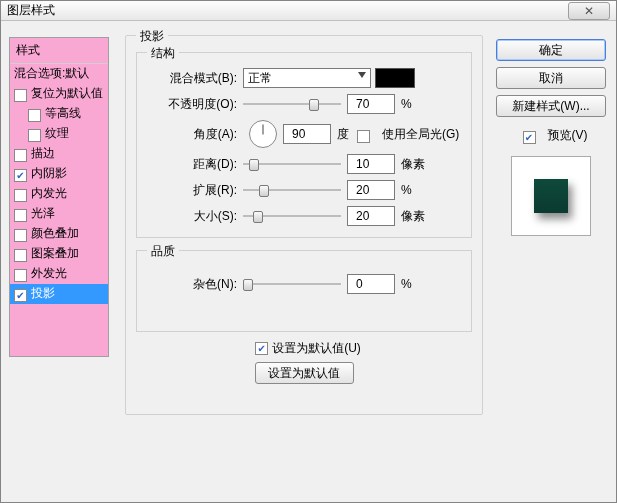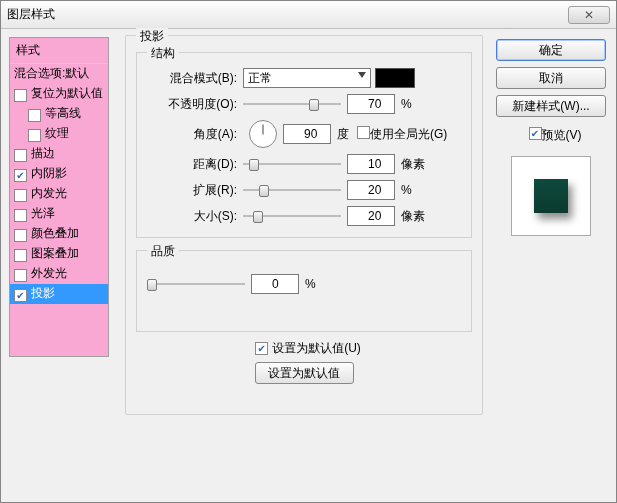--- a/index.html
+++ b/index.html
@@ -1,18 +1,18 @@
 <!DOCTYPE html>
 <html><head>
 <meta charset="utf-8">
 <style>
   * { box-sizing: border-box; font-family: "Microsoft YaHei", "SimSun", sans-serif; font-size: 12px; }
   body { margin: 0; background: #fff; }
   .window { width: 617px; height: 503px; background: #f0f0f0; border: 1px solid #848484; position: relative; }
-  .titlebar { height: 28px; background: linear-gradient(#fdfdfd,#e8e8e8); border-bottom: 1px solid #c0c0c0; display: flex; align-items: center; padding: 0 6px; }
+  .titlebar { height: 20px; background: linear-gradient(#fdfdfd,#e8e8e8); border-bottom: 1px solid #c0c0c0; display: flex; align-items: center; padding: 0 6px; }
   .titlebar .title { flex: 1; }
   .closebtn { width: 42px; height: 18px; border: 1px solid #9e9e9e; border-radius: 3px; background: linear-gradient(#f5f5f5,#d8d8d8); display: flex; align-items: center; justify-content: center; color: #555; }
   .body { position: absolute; top: 28px; left: 0; right: 0; bottom: 0; }
   .stylelist { position: absolute; left: 8px; top: 8px; width: 100px; height: 320px; background: #f9a8d4; border: 1px solid #a0a0a0; }
   .stylelist .hdr { padding: 4px 6px; border-bottom: 1px solid #d0d0d0; }
   .stylelist .row { display: flex; align-items: flex-end; padding: 2px 4px; height: 20px; gap: 4px; }
   .stylelist .row.sel { background: #3399ff; color: #fff; }
   .stylelist .row .cb { width: 13px; height: 13px; border: 1px solid #888; background: #fff; display: flex; align-items: center; justify-content: center; font-size: 10px; color: #3165c9; }
   .stylelist .row .cb.on::after { content: "✔"; }
   .fieldset { position: absolute; border: 1px solid #d0d0d0; border-radius: 2px; }
@@ -21,25 +21,25 @@
   .grp { position: absolute; left: 10px; right: 10px; border: 1px solid #d0d0d0; }
   .grp .legend { top: -8px; left: 10px; position: absolute; background: #f0f0f0; padding: 0 4px; }
   .frow { display: flex; align-items: center; height: 26px; }
   .lbl { width: 96px; text-align: right; padding-right: 6px; }
   .select { height: 20px; border: 1px solid #7a7a7a; background: #fff; display: flex; align-items: center; padding: 0 4px; position: relative; }
   .select .arrow { position: absolute; right: 4px; top: 3px; width: 0; height: 0; border-left: 4px solid transparent; border-right: 4px solid transparent; border-top: 6px solid #444; }
   .swatch { width: 40px; height: 20px; border: 1px solid #555; background: #000; margin-left: 4px; }
   .slider { height: 16px; position: relative; flex: 0 0 auto; }
   .slider .track { position: absolute; left: 0; right: 0; top: 7px; height: 2px; background: #bdbdbd; }
   .slider .thumb { position: absolute; top: 3px; width: 10px; height: 12px; background: linear-gradient(#fafafa,#d0d0d0); border: 1px solid #7a7a7a; border-radius: 2px; }
-  .num { width: 48px; height: 20px; border: 1px solid #7a7a7a; background: #fff; padding: 0 20px; display: flex; align-items: center; margin-left: 6px; }
+  .num { width: 48px; height: 20px; border: 1px solid #7a7a7a; background: #fff; padding: 0 8px; display: flex; align-items: center; margin-left: 6px; }
   .unit { margin-left: 6px; }
   .angle { width: 28px; height: 28px; border: 1px solid #888; border-radius: 50%; background: #fff; position: relative; margin: 0 6px; }
   .angle .needle { position: absolute; left: 50%; top: 50%; width: 10px; height: 1px; background: #444; transform-origin: left center; transform: rotate(-90deg); }
-  .cbline { display: flex; align-items: flex-start; gap: 0; margin-left: 8px; }
+  .cbline { display: flex; align-items: flex-end; gap: 12px; margin-left: 8px; }
   .contour { width: 28px; height: 22px; border: 1px solid #7a7a7a; background: linear-gradient(135deg,#444 0%,#444 49%,#eee 51%,#eee 100%); position: relative; }
   .contour .arrow { position: absolute; right: -14px; top: 0; width: 12px; height: 22px; border: 1px solid #7a7a7a; background: #eee; display: flex; align-items: center; justify-content: center; }
   .btn { height: 22px; border: 1px solid #888; background: linear-gradient(#fdfdfd,#e3e3e3); border-radius: 3px; display: flex; align-items: center; justify-content: center; padding: 0 8px; }
   .rightcol { position: absolute; right: 10px; top: 10px; width: 110px; display: flex; flex-direction: column; gap: 6px; align-items: stretch; }
   .btn.primary { border-color: #4a7dd4; box-shadow: 0 0 0 1px #a8c8ff inset; }
   .preview { width: 80px; height: 80px; border: 1px solid #aaa; background: #fff; margin: 6px auto 0; display: flex; align-items: center; justify-content: center; }
   .preview .sq { width: 34px; height: 34px; background: linear-gradient(#0e4a3c,#0b3a30); box-shadow: 4px 6px 8px rgba(0,0,0,.45); }
 </style>
 </head>
 <body>
@@ -185,20 +185,21 @@
               </div>
             <span class="unit">像素</span>
           </div>
         </div>
       </div>
 
       <div class="grp" style="top:214px; height:82px;">
         <span class="legend">品质</span>
         <div style="padding:14px 10px 6px;">
           <div class="frow" style="margin-top:6px;">
+            <span class="lbl">杂色(N):</span>
             <div class="slider" style="width:98px;">
                 <div class="track"></div>
                 <div class="thumb" style="left:0;"></div>
               </div>
             <div class="num">
                 <span>0</span>
               </div>
             <span class="unit">%</span>
           </div>
         </div>

